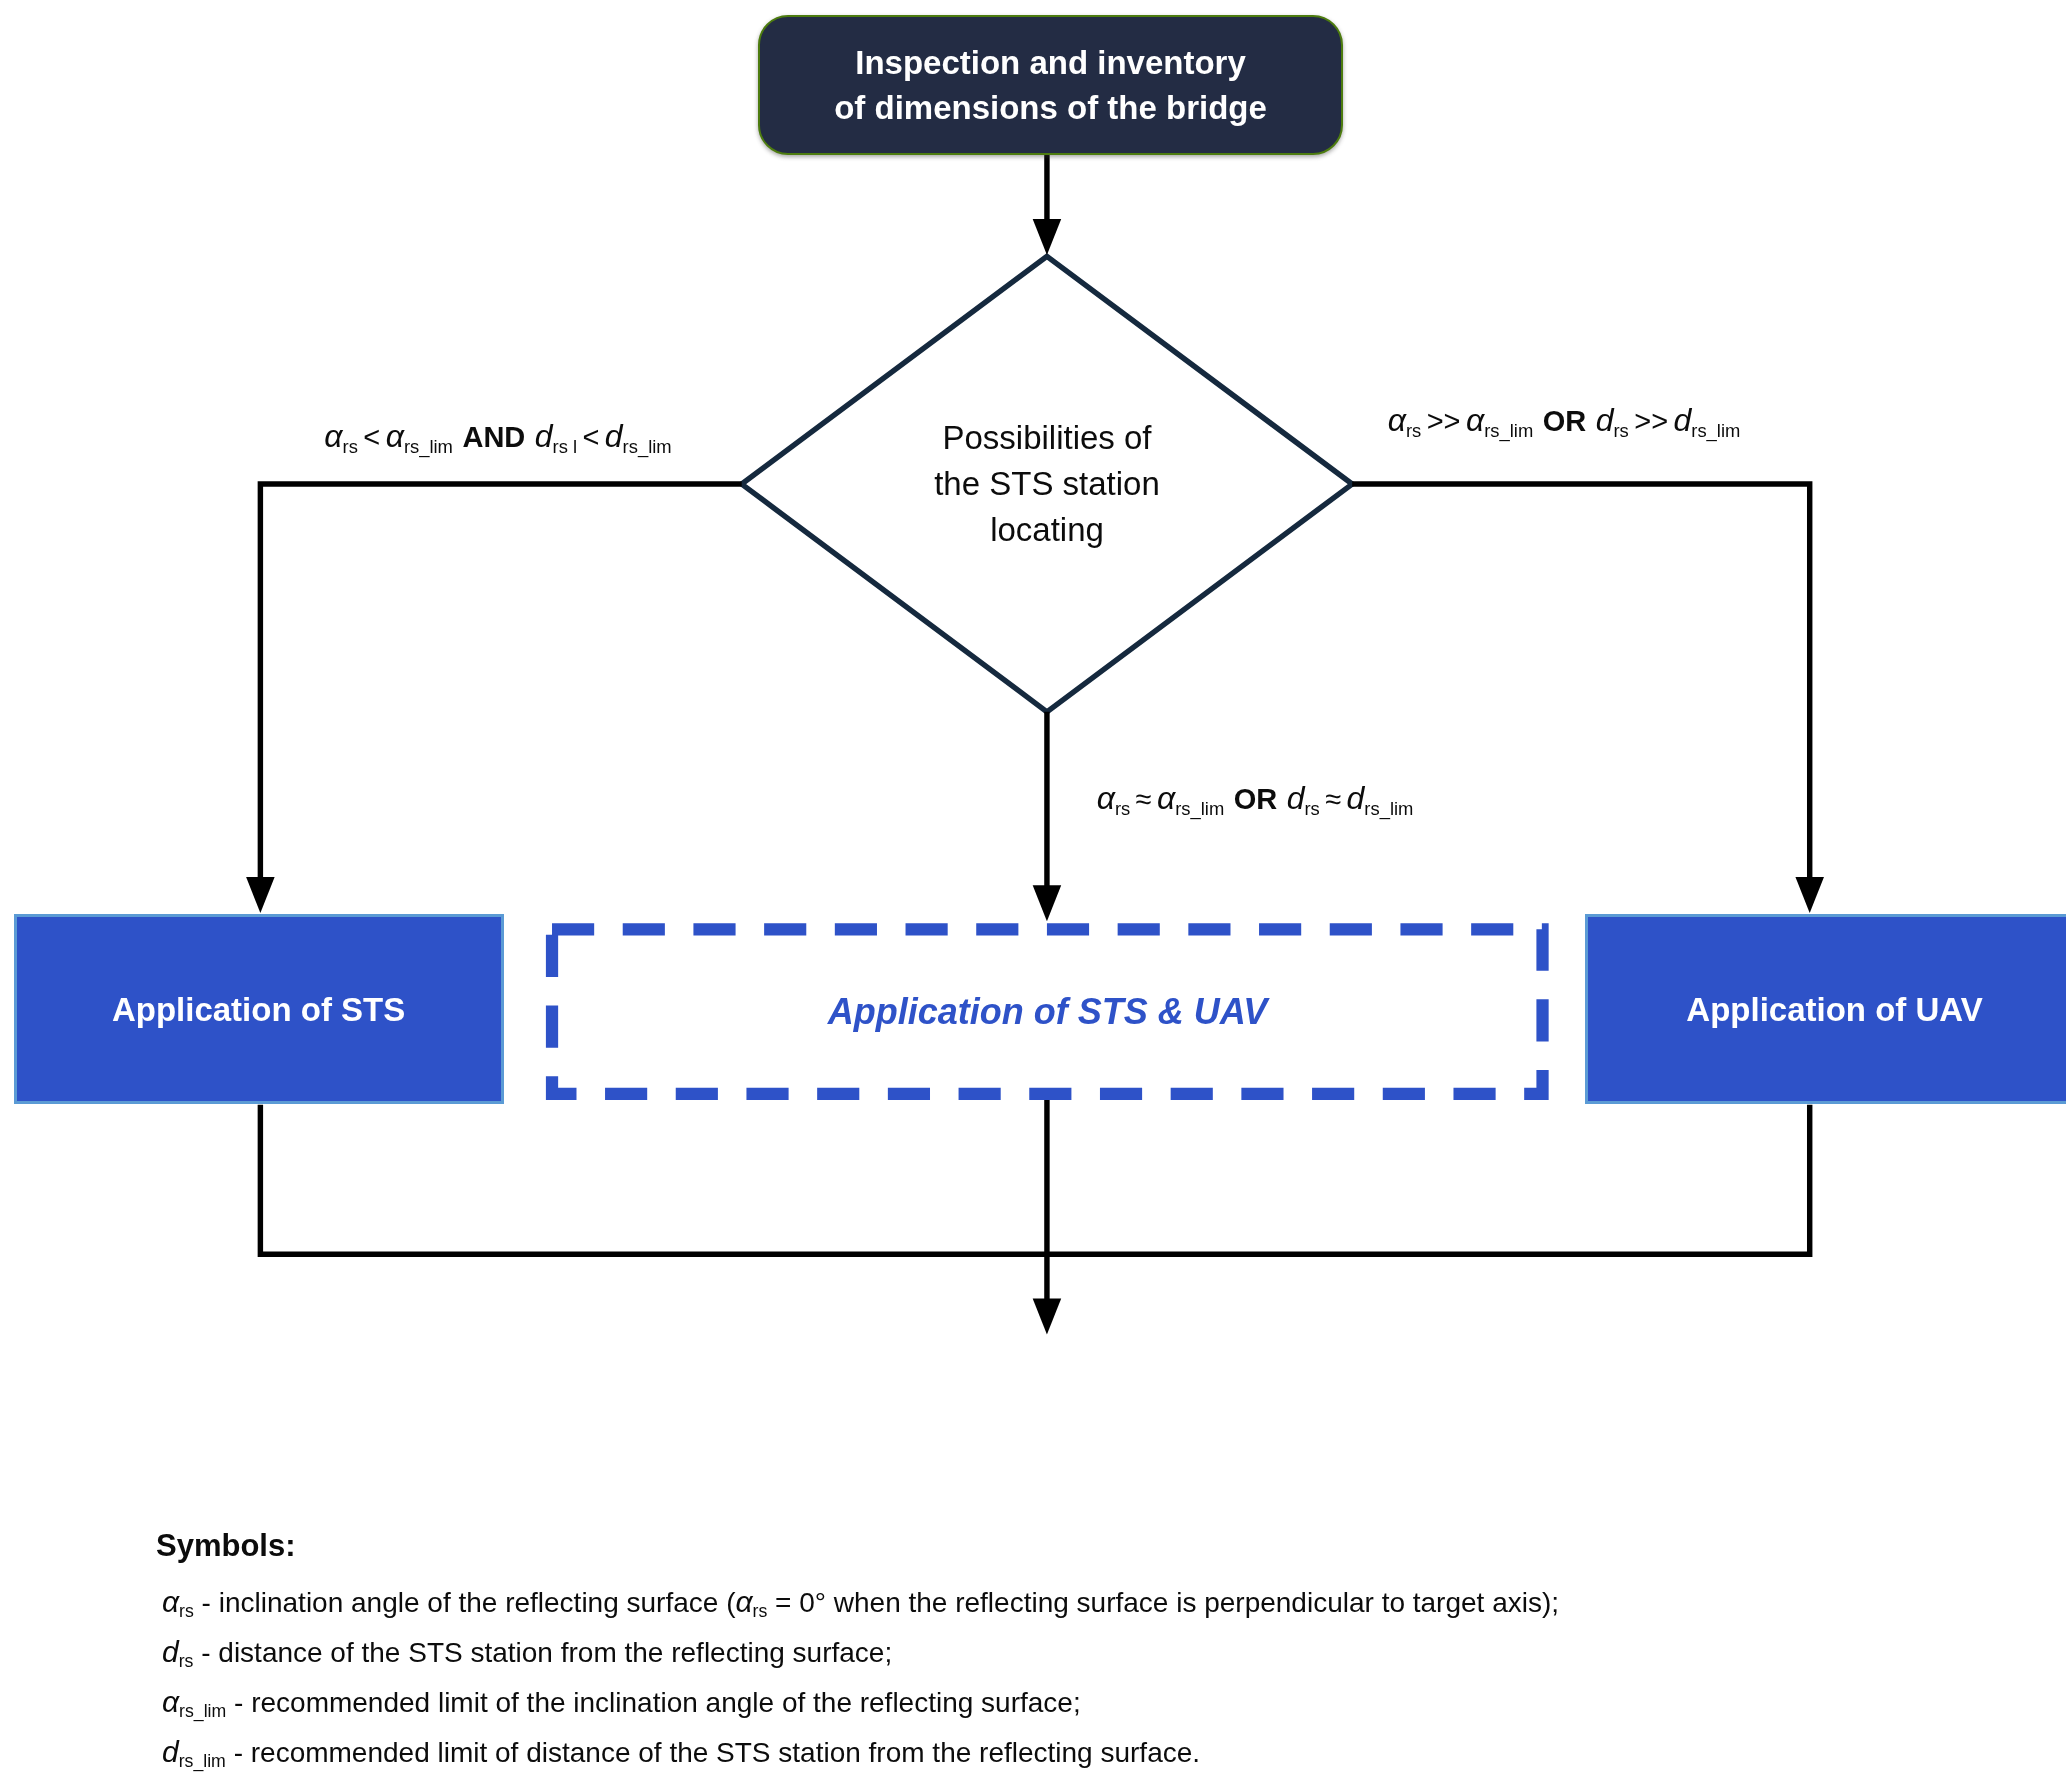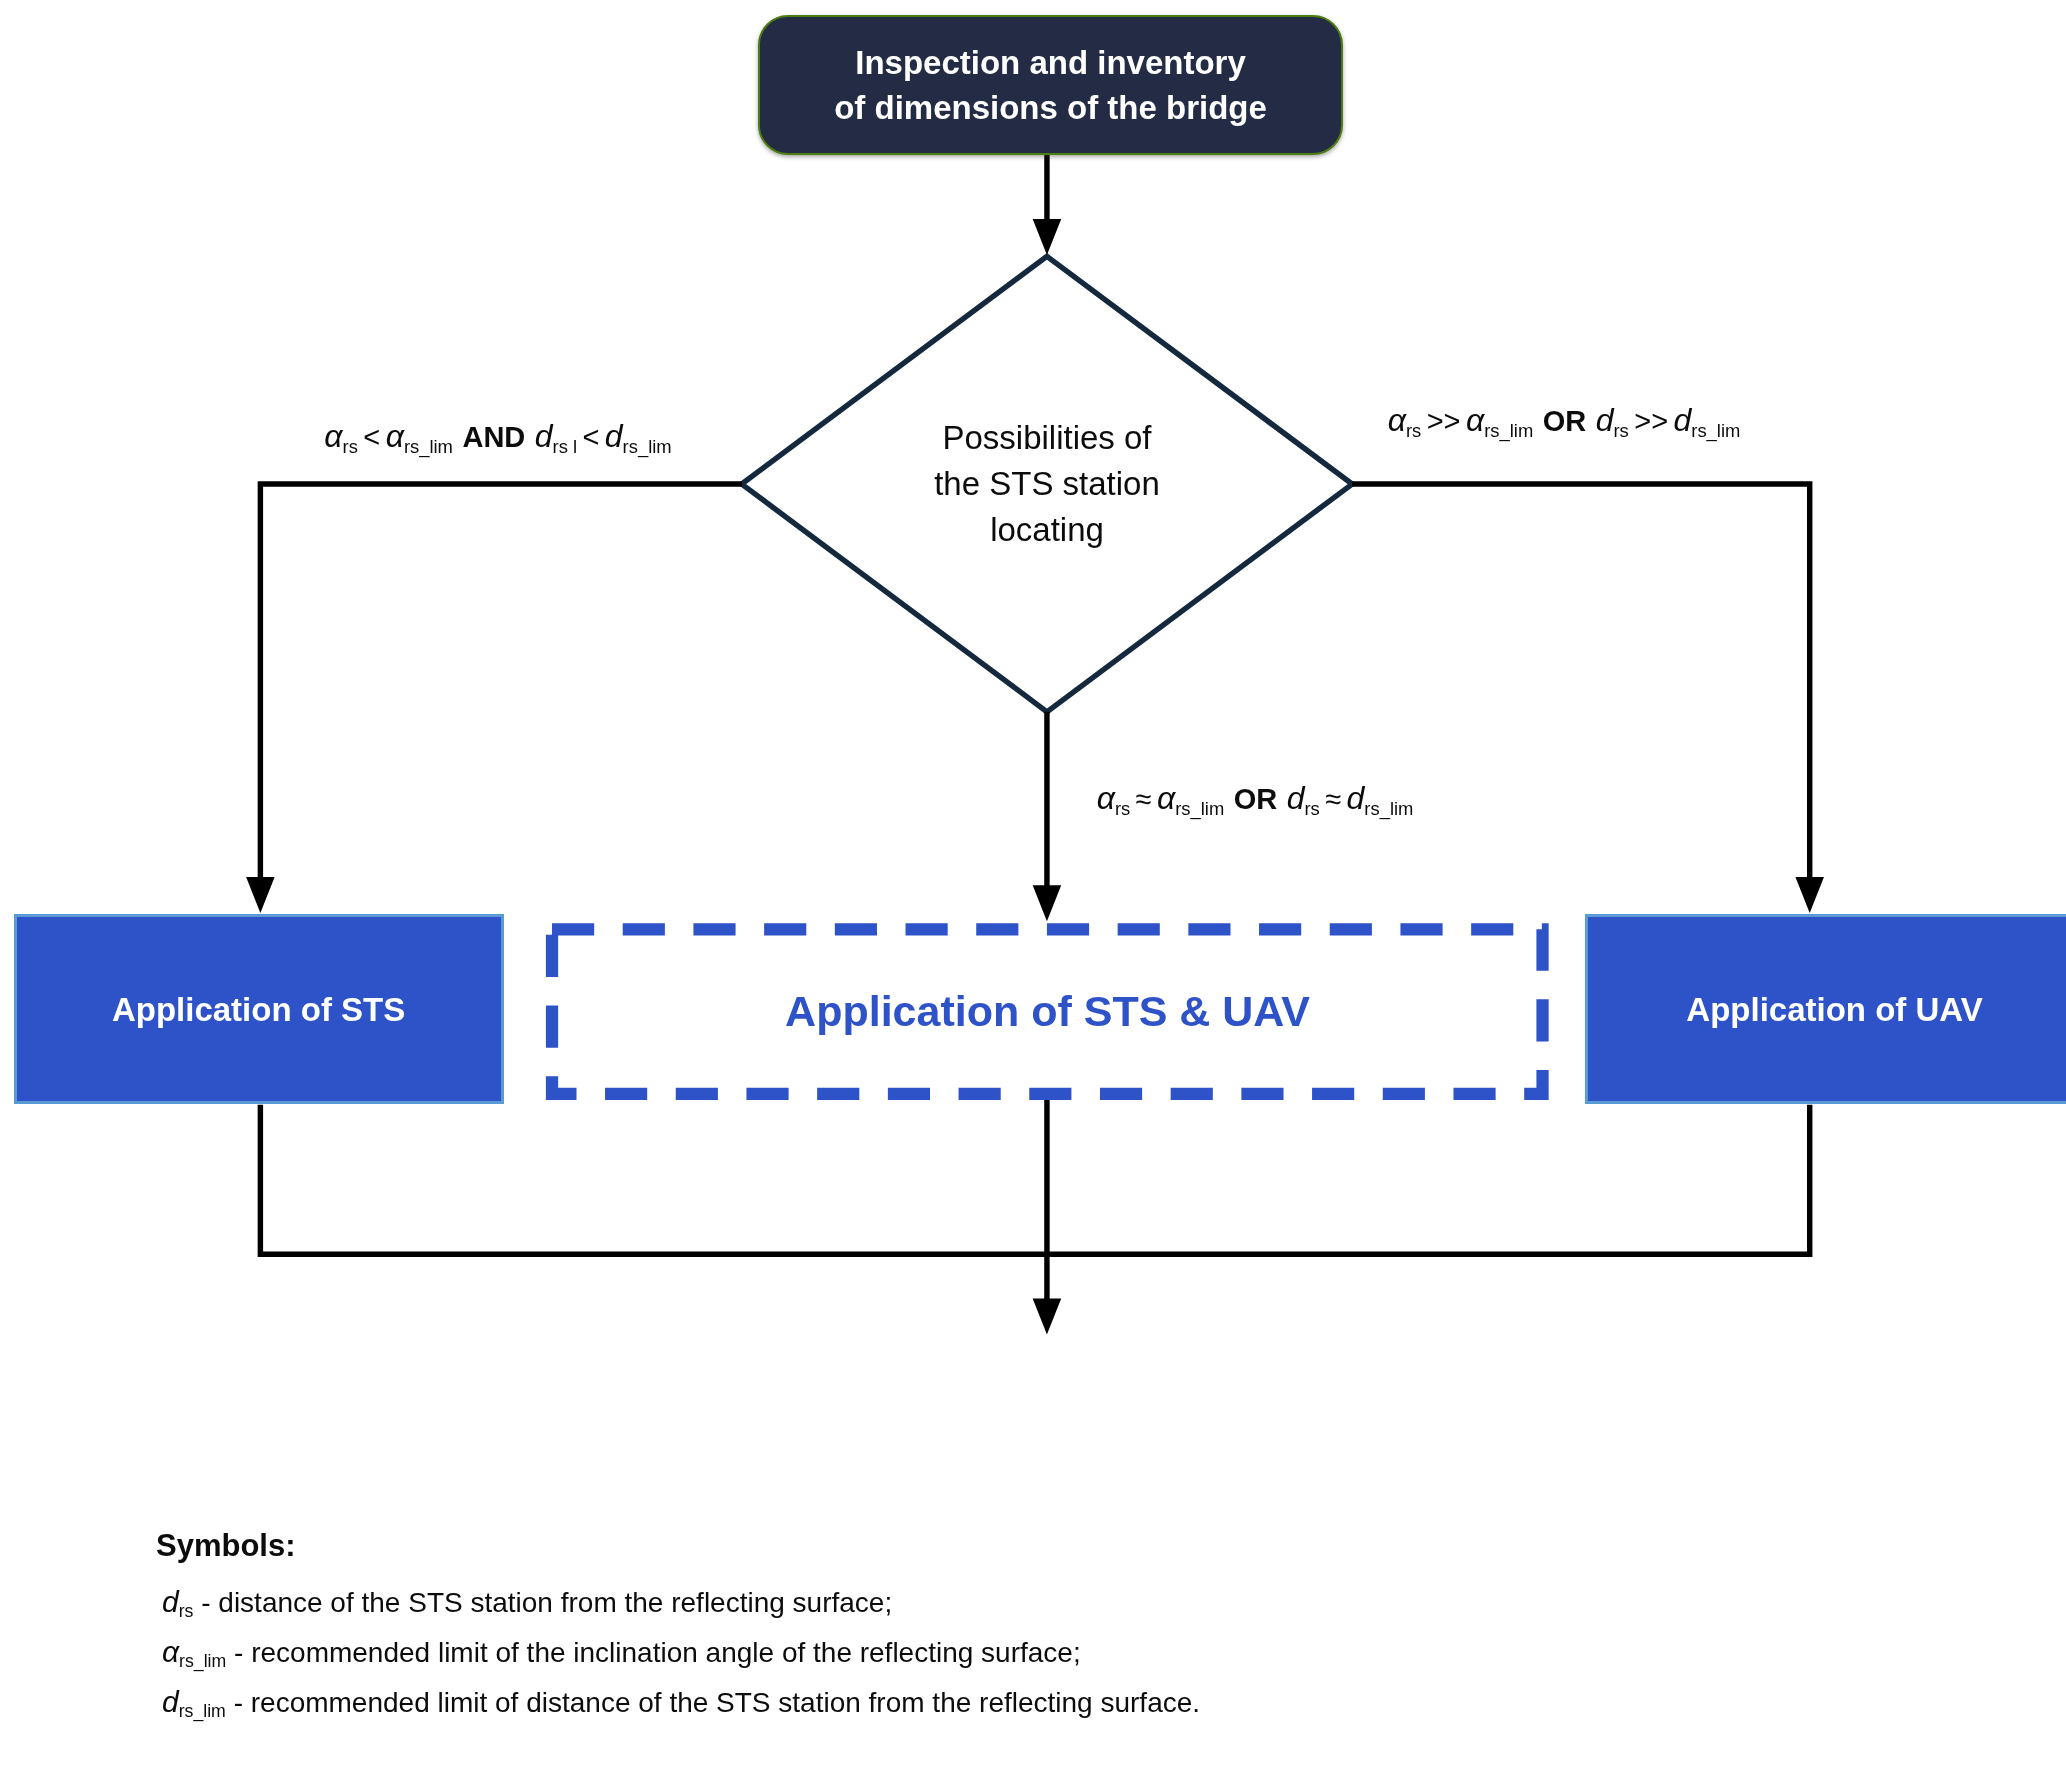--- a/index.html
+++ b/index.html
@@ -14,21 +14,21 @@
   }
   .navy{
     background:#232c44;border:2px solid #4d7c0f;border-radius:30px;color:#ffffff;
     font-weight:bold;font-size:33px;line-height:45px;
     box-shadow:0 2px 4.1px rgba(60,60,60,.45);
   }
   .blue{
     background:#2e52c8;border:3.4px solid #5b9bd5;color:#ffffff;
     font-weight:bold;font-size:33px;line-height:41px;
   }
-  .dashed-label{color:#2e52c8;font-weight:bold;font-size:43px;background:transparent;}
+  .dashed-label{color:#2e52c8;font-weight:bold;font-size:36px;background:transparent;font-style:italic;}
   .decision-text{
     position:absolute;z-index:1;display:flex;flex-direction:column;justify-content:center;
     text-align:center;font-weight:normal;font-size:33px;line-height:46px;color:#0c0c0c;
   }
   .elabel{
     position:absolute;z-index:1;font-size:29px;color:#0c0c0c;text-align:center;
     white-space:nowrap;
   }
   .sym{font-style:italic;font-size:32px;}
   .sub{font-size:18.4px;position:relative;top:6.1px;font-style:normal;}
@@ -103,20 +103,23 @@
 
   <div class="node blue" style="left:1585px;top:914px;width:499px;height:190px;">
     <span>Application of UAV</span>
   </div>
 
 
   <div class="legend-heading" style="left:156px;top:1528px;">Symbols:</div>
 
   <div class="legend" style="left:162px;top:1579px;">
     <div class="row">
+      <span class="sym">α</span><span class="sub">rs</span><span> - inclination angle of the reflecting surface (</span><span class="sym">α</span><span class="sub">rs</span><span> = 0° when the reflecting surface is perpendicular to target axis);</span>
+    </div>
+    <div class="row">
       <span class="sym">d</span><span class="sub">rs</span><span> - distance of the STS station from the reflecting surface;</span>
     </div>
     <div class="row">
       <span class="sym">α</span><span class="sub">rs_lim</span><span> - recommended limit of the inclination angle of the reflecting surface;</span>
     </div>
     <div class="row">
       <span class="sym">d</span><span class="sub">rs_lim</span><span> - recommended limit of distance of the STS station from the reflecting surface.</span>
     </div>
   </div>
 

